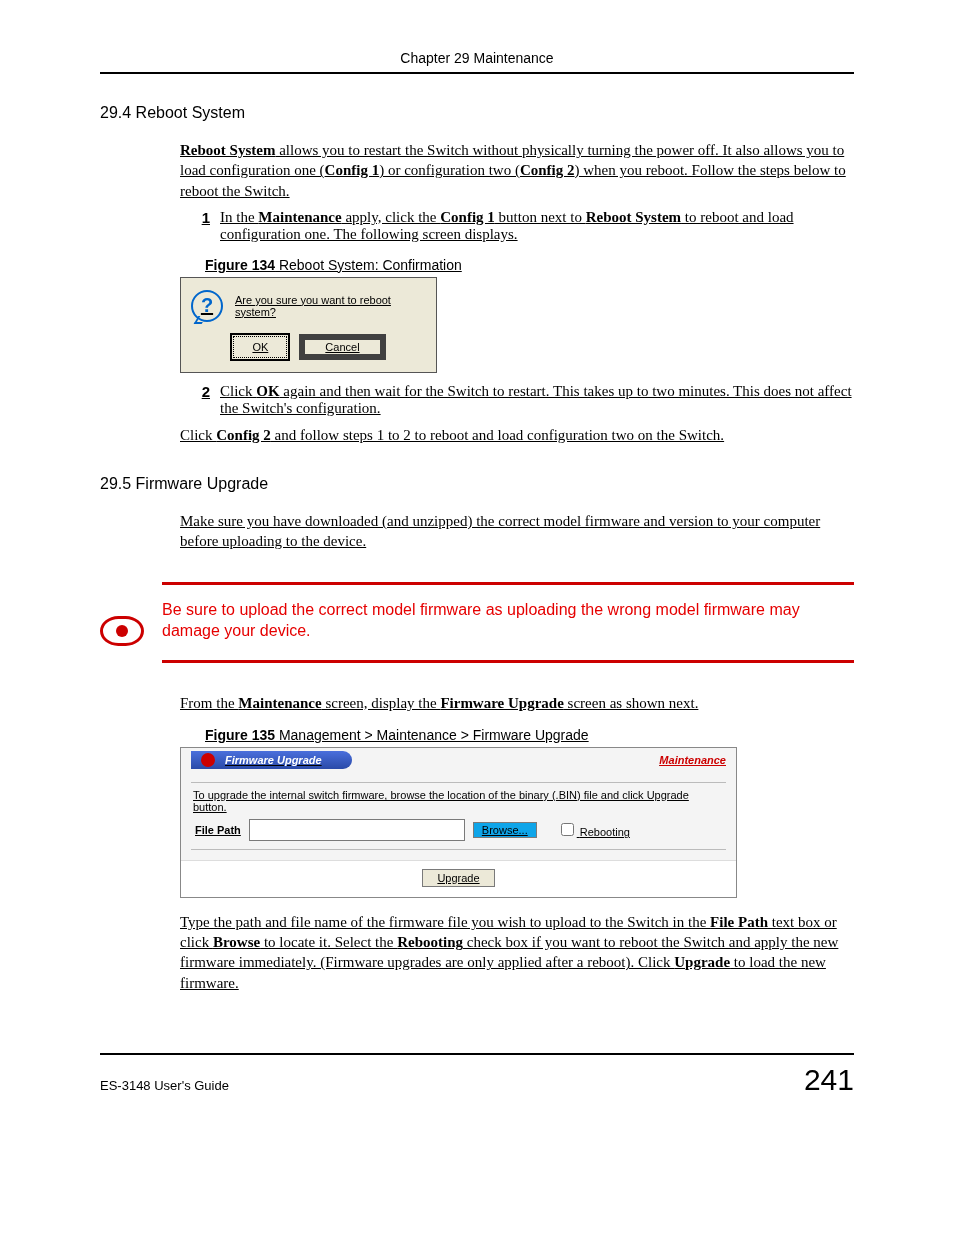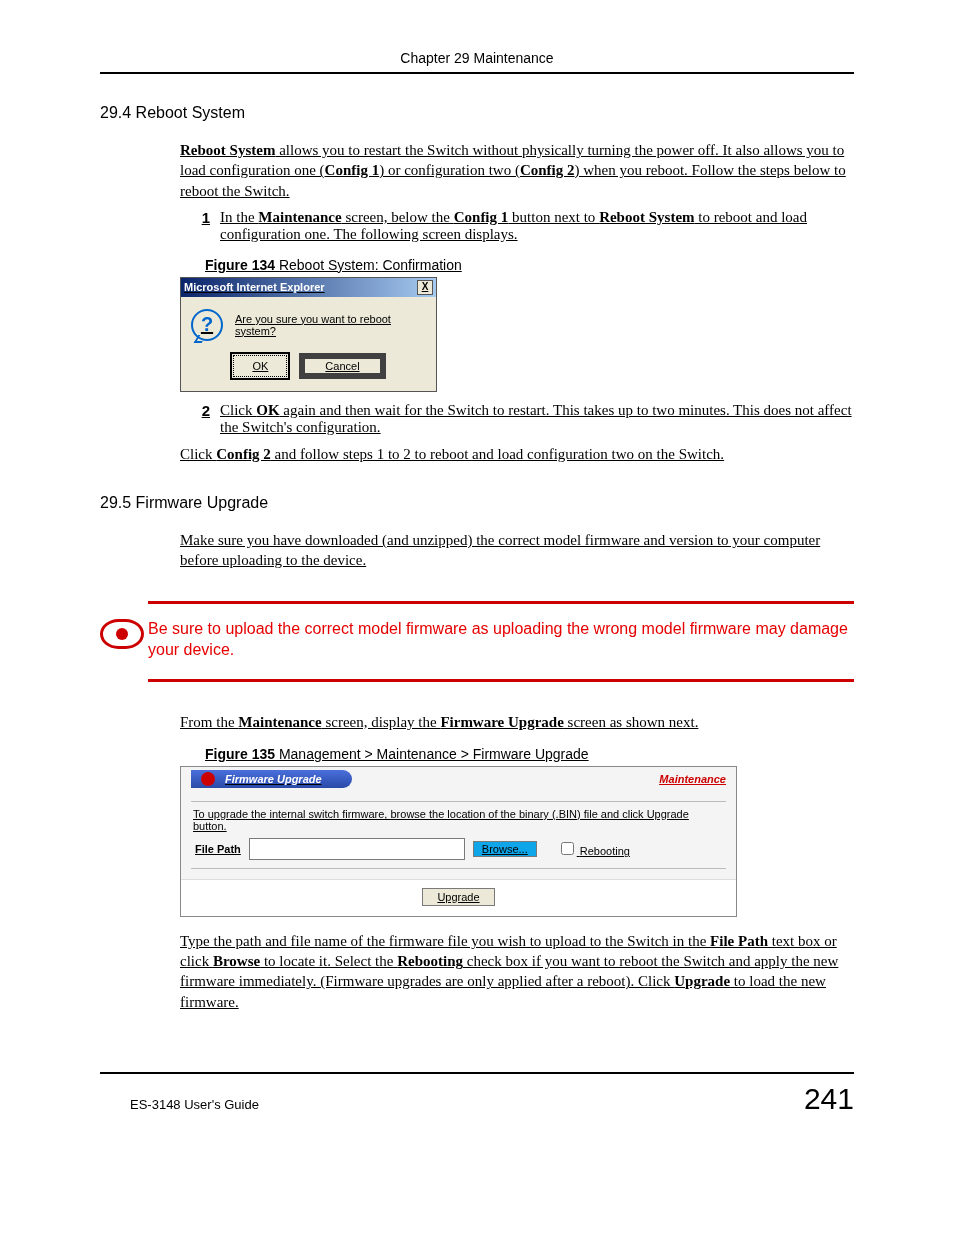--- a/index.html
+++ b/index.html
@@ -119,22 +119,22 @@
     background: #ece9d8;
     border: 6px solid #404040;
     padding: 1px 20px;
     font-size: 11px;
     font-family: Tahoma, Arial, sans-serif;
   }
   .win-btn.default { outline: 1px dotted #000; outline-offset: -3px; border:1px solid #000; box-shadow: 0 0 0 1px #000; }
   
   .callout-wrap {
     display: flex;
-    align-items: flex-start;
-    gap: 4px;
+    align-items: center;
+    gap: 18px;
     margin-top: 30px;
   }
   .eye-icon {
     width: 38px; height: 24px;
     border: 3px solid #c00;
     border-radius: 50% / 60%;
     position: relative;
     flex-shrink: 0;
     margin-top: 18px;
   }
@@ -230,54 +230,49 @@
   .footer-rule {
     border: none;
     border-top: 2px solid #000;
     margin: 60px 0 8px 0;
   }
   .footer {
     display: flex;
     justify-content: space-between;
     align-items: baseline;
     font-family: Arial, Helvetica, sans-serif;
-    margin-left: 30px;
   }
   .footer-left { font-size: 13px; }
   .footer-right { font-size: 30px; font-weight: normal; }
 </style>
 </head>
 <body>
 
 <div class="header-right">Chapter 29 Maintenance</div>
 <hr class="top-rule">
 
 <h2>29.4  Reboot System</h2>
 
 <div class="body-indent">
   <p>
     <span class="bold">Reboot System</span><span> allows you to restart the Switch without physically turning the power off. It also allows you to load configuration one (</span><span class="bold">Config 1</span><span>) or configuration two (</span><span class="bold">Config 2</span><span>) when you reboot. Follow the steps below to reboot the Switch.</span>
   </p>
 
   <div class="step">
     <div class="step-num">1</div>
     <div>
-      <span>In the </span><span class="bold">Maintenance</span><span> screen, below the </span><span class="bold">Config 1</span><span> button next to </span><span class="bold">Reboot System</span><span> to reboot and load configuration one. The following screen displays.</span>
+      <span>In the </span><span class="bold">Maintenance</span><span> apply, click the </span><span class="bold">Config 1</span><span> button next to </span><span class="bold">Reboot System</span><span> to reboot and load configuration one. The following screen displays.</span>
     </div>
   </div>
 
   <div class="fig-caption">
     <span class="bold">Figure 134</span><span>   Reboot System: Confirmation</span>
   </div>
 
   <div class="dialog">
-    <div class="dialog-titlebar">
-      <span>Microsoft Internet Explorer</span>
-      <span class="closebox">X</span>
-    </div>
     <div class="dialog-body">
       <div class="q-icon">?</div>
       <div>Are you sure you want to reboot system?</div>
     </div>
     <div class="dialog-buttons">
       <button class="win-btn default">OK</button>
       <button class="win-btn">Cancel</button>
     </div>
   </div>
 

